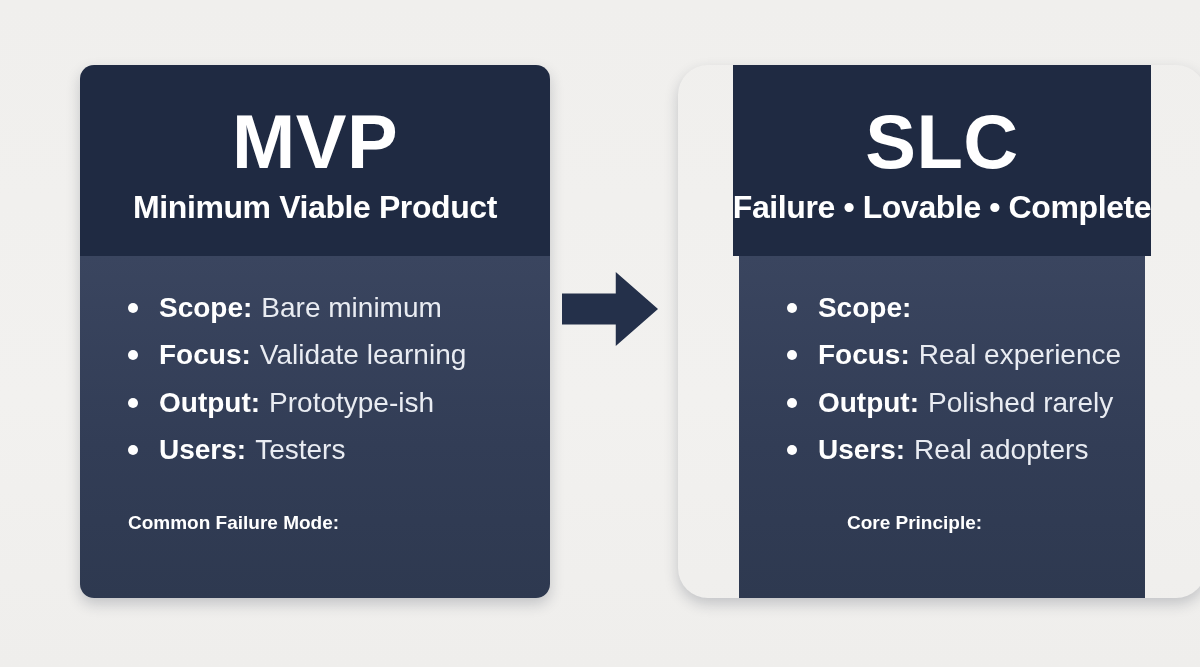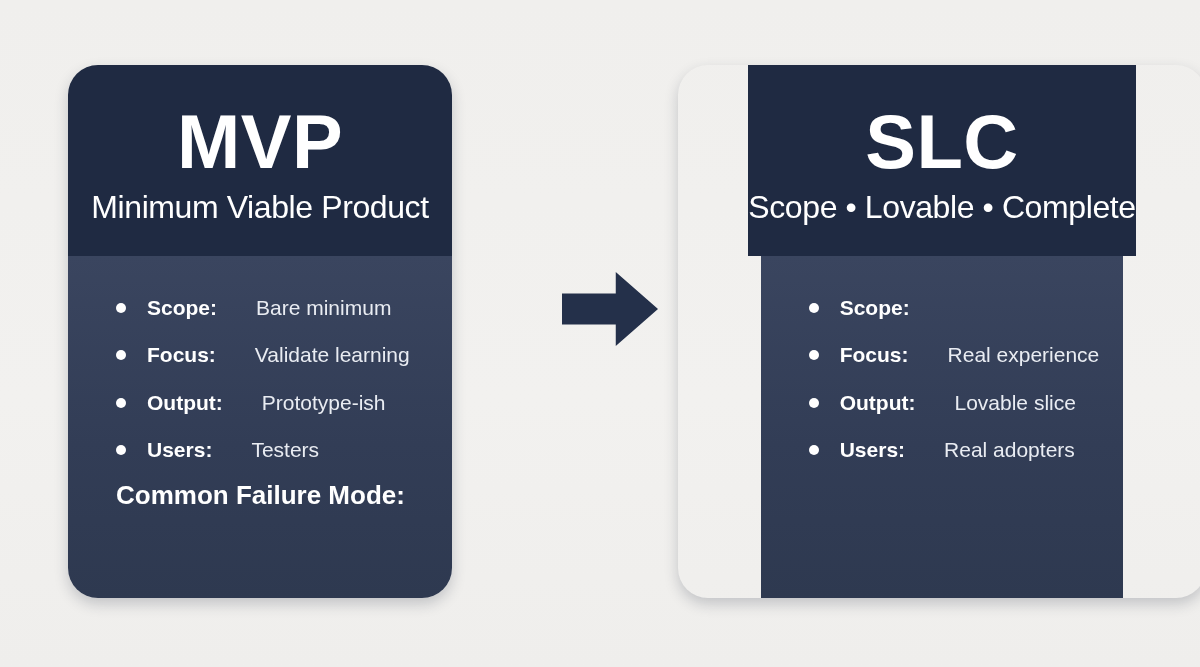--- a/index.html
+++ b/index.html
@@ -17,21 +17,21 @@
   .card {
     position: absolute;
     top: 65px;
     height: 533px;
     border-radius: 30px;
     display: flex;
     flex-direction: column;
     overflow: hidden;
     box-shadow: 0 6px 14px rgba(35, 45, 65, 0.22);
   }
-  .card--left  { left: 68px;  width: 384px; }
+  .card--left  { left: 80px;  width: 470px; border-radius: 14px; }
   .card--right { left: 678px; width: 528px; align-items: center; }
 
   .card-head {
     height: 191px;
     flex: 0 0 191px;
     background: #1f2a42;
     display: flex;
     flex-direction: column;
     align-items: center;
     justify-content: center;
@@ -42,61 +42,62 @@
     margin: 0;
     font-size: 76px;
     line-height: 1.0;
     font-weight: bold;
     color: #ffffff;
     letter-spacing: 0.5px;
   }
   .subtitle {
     margin-top: 9px;
     font-size: 32px;
-    font-weight: normal;
+    font-weight: bold;
     color: #ffffff;
     letter-spacing: -0.4px;
     white-space: nowrap;
   }
 
   .card-body {
     flex: 1 1 auto;
     background: linear-gradient(180deg, #3a455f 0%, #323d56 55%, #2e3950 100%);
     padding: 28px 24px 0 48px;
     box-sizing: border-box;
   }
   .bullets {
     list-style: none;
     margin: 0;
     padding: 0;
   }
   .bullets li {
     display: flex;
     align-items: center;
     height: 47.5px;
-    font-size: 21px;
+    font-size: 28px;
     color: #e9ecf2;
     white-space: nowrap;
   }
   .dot {
     flex: 0 0 10px;
     width: 10px; height: 10px;
     border-radius: 50%;
     background: #ffffff;
     margin-right: 21px;
   }
   .b-label {
     font-weight: bold;
     color: #ffffff;
     margin-right: 9px;
   }
-  .b-value { color: #e9ecf2; margin-left: 30px; }
+  .b-value { color: #e9ecf2; }
 
   .footer {
-    font-size: 26px;
+    margin-top: 28px;
+    font-size: 19px;
     line-height: 42px;
     color: #e9ecf2;
     white-space: nowrap;
   }
   .f-head { font-weight: bold; color: #ffffff; }
   .card--left  .footer { padding-left: 0px; }
   .card--right .footer { padding-left: 60px; }
 
   .arrow {
     position: absolute;
@@ -145,42 +146,43 @@
         <div class="f-head">Common Failure Mode:</div>
       </div>
     </div>
   </section>
 
   <div class="arrow"></div>
 
   <section class="card card--right">
     <header class="card-head">
       <h1 class="title">SLC</h1>
-      <div class="subtitle">Scope • Lovable • Complete</div>
+      <div class="subtitle">Failure • Lovable • Complete</div>
     </header>
     <div class="card-body">
       <ul class="bullets">
         <li>
           <span class="dot"></span>
           <span class="b-label">Scope:</span>
         </li>
         <li>
           <span class="dot"></span>
           <span class="b-label">Focus:</span>
           <span class="b-value">Real experience</span>
         </li>
         <li>
           <span class="dot"></span>
           <span class="b-label">Output:</span>
-          <span class="b-value">Lovable slice</span>
+          <span class="b-value">Polished rarely</span>
         </li>
         <li>
           <span class="dot"></span>
           <span class="b-label">Users:</span>
           <span class="b-value">Real adopters</span>
         </li>
       </ul>
       <div class="footer">
+        <div class="f-head">Core Principle:</div>
       </div>
     </div>
   </section>
 
 </div>
 
 </body></html>

